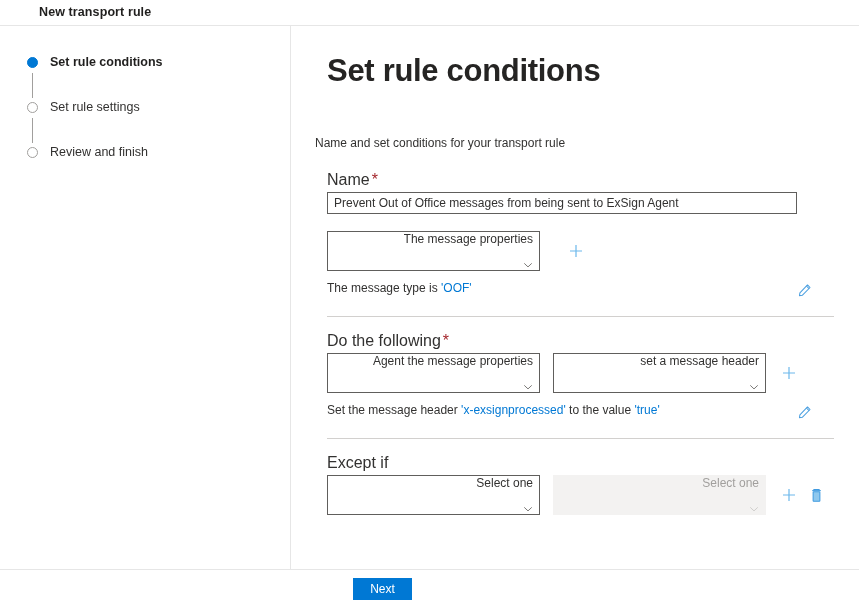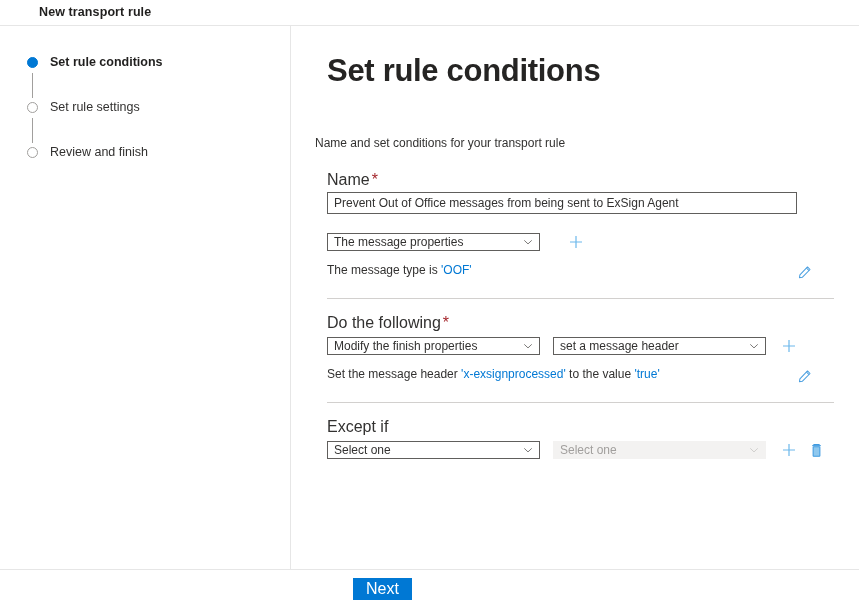--- a/index.html
+++ b/index.html
@@ -167,28 +167,29 @@
 
   .row {
     display: flex;
     align-items: center;
     gap: 0;
   }
   .select-wrap {
     position: relative;
     box-sizing: border-box;
     width: 213px;
-    height: 18px;
+    height: 40px;
     border: 1px solid #605e5c;
     background: #ffffff;
     display: flex;
-    align-items: center;
+    align-items: flex-end;
     padding: 0 6px;
     font-size: 12px;
     color: #323130;
+    flex-direction: column;
   }
   .select-wrap.disabled {
     border: 1px solid transparent;
     background: #f3f2f1;
     color: #a19f9d;
   }
   .select-text {
     flex: 1;
     white-space: nowrap;
     overflow: hidden;
@@ -260,21 +261,21 @@
   .next-button {
     position: absolute;
     left: 353px;
     top: 578px;
     width: 59px;
     height: 22px;
     background: #0078d4;
     color: #ffffff;
     border: none;
     font-family: "Liberation Sans", sans-serif;
-    font-size: 16px;
+    font-size: 12px;
     cursor: pointer;
     padding: 0;
     line-height: 22px;
     text-align: center;
   }
 </style>
 </head>
 <body>
 
 <div class="titlebar">
@@ -351,21 +352,21 @@
       <div class="section-divider"></div>
     </div>
 
     <div class="block-spacer-top"></div>
     <div class="block">
       <div class="field-label">
         <span>Do the following</span><span class="req">*</span>
       </div>
       <div class="row">
         <div class="select-wrap">
-          <span class="select-text">Modify the finish properties</span>
+          <span class="select-text">Agent the message properties</span>
           <span class="chevron">
             <svg viewBox="0 0 12 12" width="10" height="10">
                 <path d="M1.5 4 L6 8.3 L10.5 4" fill="none" stroke="#605e5c" stroke-width="1"></path>
               </svg>
           </span>
         </div>
         <div class="gap-between"></div>
         <div class="select-wrap">
           <span class="select-text">set a message header</span>
           <span class="chevron">

